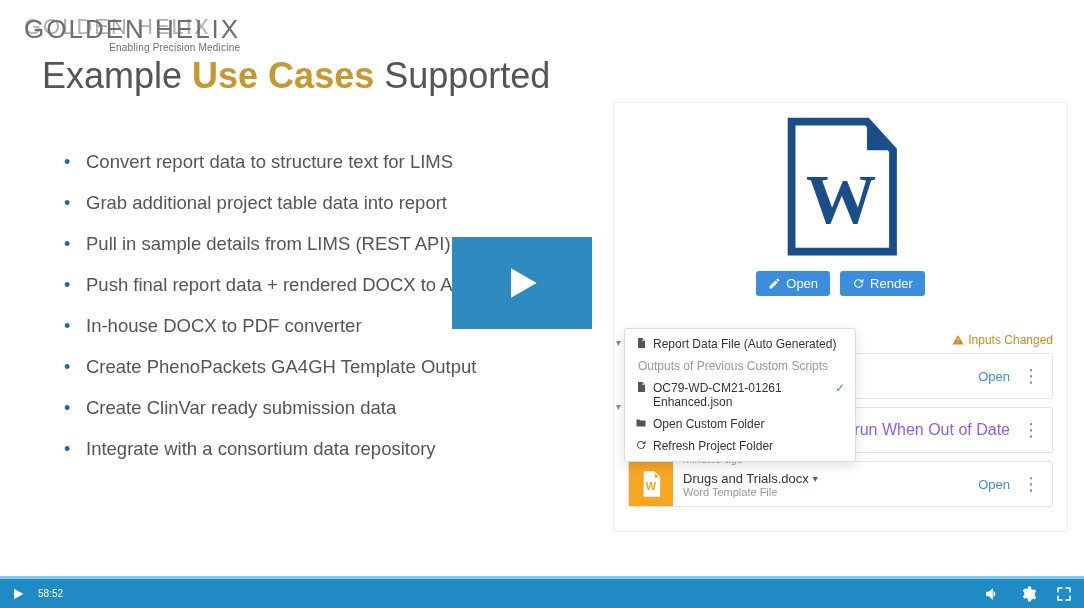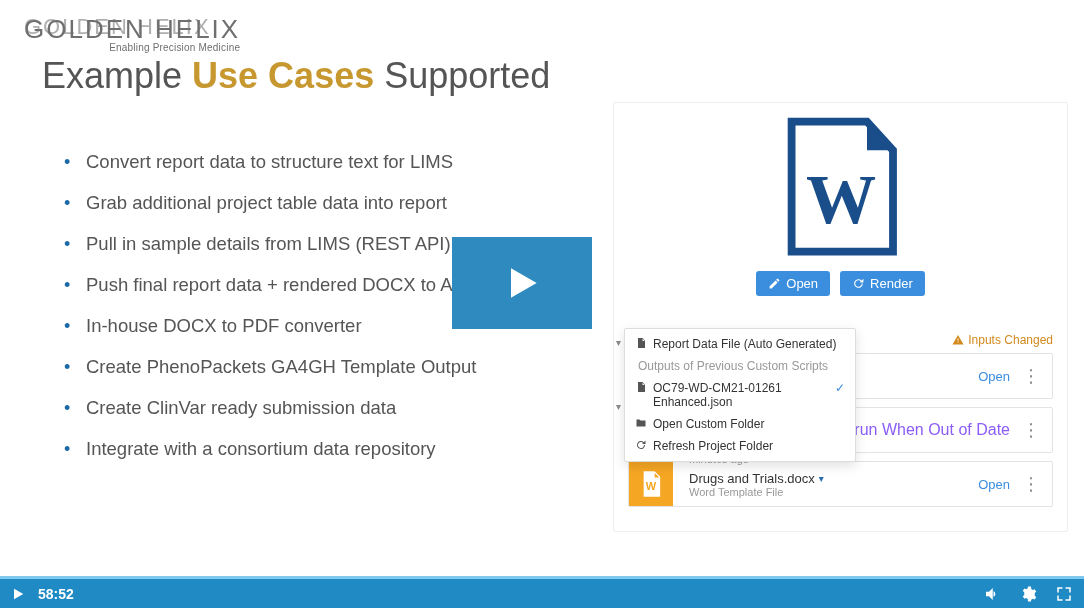--- a/index.html
+++ b/index.html
@@ -27,21 +27,21 @@
   .warn { position: absolute; right: 14px; top: 230px; color: #d28a1f; font-size: 12px; display: flex; align-items: center; gap: 4px; }
   .warn svg { width: 12px; height: 12px; fill: #d28a1f; }
   
   .file-rows { position: absolute; left: 14px; right: 14px; top: 250px; }
   .file-row { display: flex; align-items: stretch; border: 1px solid #e3e3e3; border-radius: 2px; margin-bottom: 8px; height: 46px; background: #fff; }
   .file-row.hidden-under { visibility: visible; }
   .file-ico { width: 44px; display: flex; align-items: center; justify-content: center; }
   .file-ico.grey { background: #6d6d6d; }
   .file-ico.orange { background: #f5a623; }
   .file-ico svg { width: 22px; height: 26px; }
-  .file-body { flex: 1; padding: 6px 16px; display: flex; flex-direction: column; justify-content: center; }
+  .file-body { flex: 1; padding: 6px 10px; display: flex; flex-direction: column; justify-content: center; }
   .file-name { font-size: 13px; color: #333; display: flex; align-items: center; gap: 4px; }
   .file-name .caret { color: #2b6cb0; font-size: 10px; }
   .file-meta { font-size: 11px; color: #999; }
   .file-actions { display: flex; align-items: center; gap: 10px; padding-right: 10px; }
   .rerun { font-size: 16px; color: #8b5cf6; display: flex; align-items: center; gap: 5px; }
   .rerun .cb { width: 14px; height: 14px; background: #3b8dde; border-radius: 2px; display: inline-flex; align-items: center; justify-content: center; }
   .rerun .cb::after { content: "✓"; color: #fff; font-size: 10px; }
   .open-link { color: #3b8dde; font-size: 13px; cursor: pointer; }
   .kebab { color: #888; font-size: 18px; line-height: 1; cursor: pointer; padding: 0 2px; }
   
@@ -53,21 +53,21 @@
   .dd-item svg { width: 12px; height: 12px; fill: #555; flex-shrink: 0; }
   .dd-item .check { margin-left: auto; color: #3b8dde; font-size: 12px; }
   
   .play-overlay { position: absolute; left: 452px; top: 237px; width: 140px; height: 92px; background: #2e8abf; display: flex; align-items: center; justify-content: center; cursor: pointer; z-index: 10; }
   .play-overlay svg { width: 44px; height: 44px; fill: #fff; }
   
   .player { position: absolute; left: 0; bottom: 0; width: 100%; height: 32px; background: #1f8ac3; display: flex; align-items: center; padding: 0 10px; border-top: 3px solid #126a9a; }
   .player .progress { position: absolute; top: -3px; left: 0; height: 3px; background: #7fc9ef; width: 100%; }
   .player .play-btn { width: 16px; height: 16px; cursor: pointer; }
   .player .play-btn svg { width: 16px; height: 16px; fill: #fff; }
-  .player .time { color: #fff; font-size: 14px; margin-left: 12px; font-weight: 700; }
+  .player .time { color: #fff; font-size: 10px; margin-left: 12px; font-weight: 400; }
   .player .spacer { flex: 1; }
   .player .icon-btn { width: 20px; height: 20px; margin-left: 16px; cursor: pointer; display: flex; align-items: center; justify-content: center; }
   .player .icon-btn svg { width: 18px; height: 18px; fill: #fff; }
 </style>
 </head>
 <body>
 
 <div class="slide">
 
   <div class="logo">

